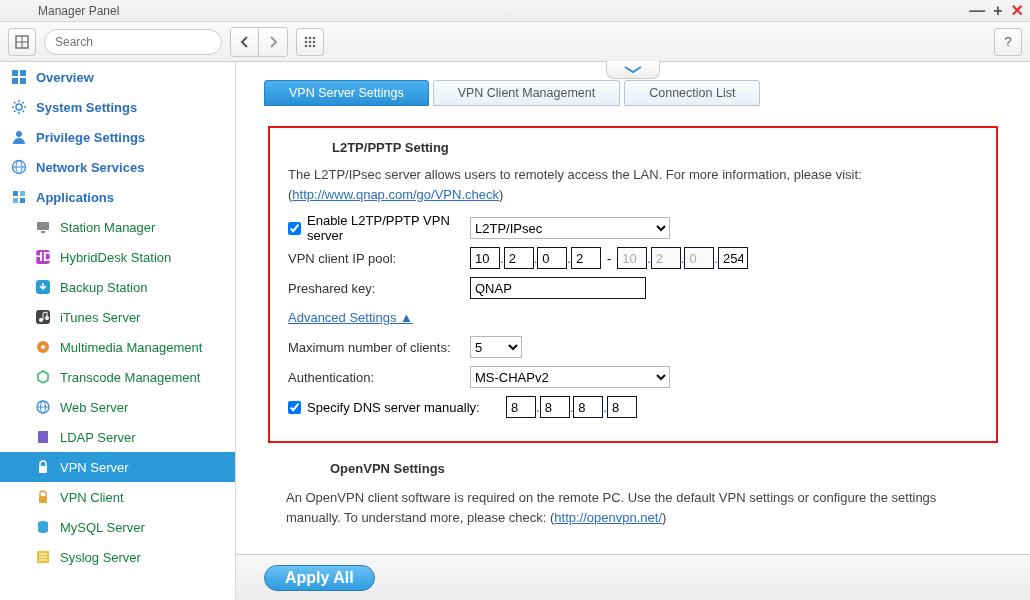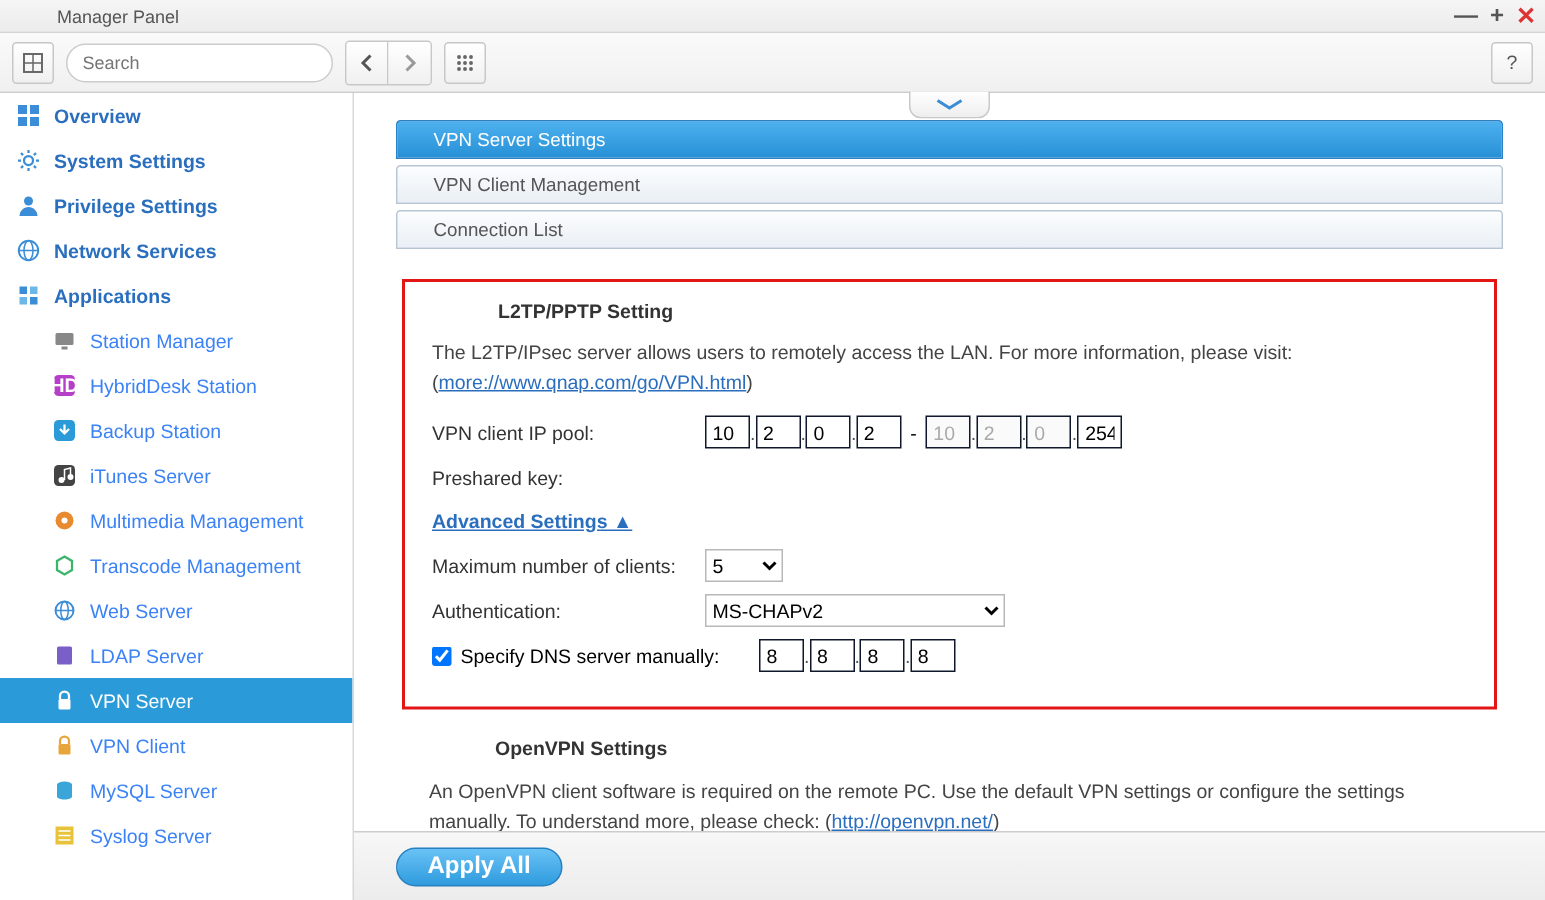--- a/index.html
+++ b/index.html
@@ -23,49 +23,49 @@
 
 .main { display:flex; height:538px; }
 .sidebar { width:236px; border-right:1px solid #d8d8d8; overflow-y:auto; background:#fff; }
 .sidebar-content{height:100%;overflow-y:scroll;}
 .sidebar-content::-webkit-scrollbar{width:12px;}
 .sidebar-content::-webkit-scrollbar-thumb{background:#c5c5c5;border-radius:2px;}
 .sidebar-content::-webkit-scrollbar-track{background:#f0f0f0;}
 
 .side-cat { display:flex; align-items:center; height:30px; padding:0 10px; gap:8px; color:#2a6ebe; font-weight:bold; cursor:pointer;}
 .side-cat .icon{width:18px;height:18px;display:flex;align-items:center;justify-content:center;}
-.side-sub { display:flex; align-items:center; height:30px; padding:0 10px 0 34px; gap:8px; color:#3b82f6; cursor:pointer;}
+.side-sub { display:flex; align-items:center; height:30px; padding:0 10px 0 34px; gap:8px; color:#15803d; cursor:pointer;}
 .side-sub.active{background:#2a9bd8;color:#fff;}
 .side-sub .icon{width:18px;height:18px;display:flex;align-items:center;justify-content:center;text-decoration:underline;}
 .side-sub .icon svg, .side-cat .icon svg{width:16px;height:16px;}
 
 .content { flex:1; position:relative; display:flex; flex-direction:column; background:#fff; }
 .collapse-bar{position:absolute;left:50%;top:-1px;transform:translateX(-50%);width:54px;height:18px;border:1px solid #c8c8c8;border-top:none;border-radius:0 0 8px 8px;background:linear-gradient(#fff,#eee);display:flex;align-items:center;justify-content:center;cursor:pointer;z-index:2;}
-.tabs { display:flex; padding: 18px 28px 0 28px; gap:4px;flex-direction:column; }
+.tabs { display:flex; padding: 18px 28px 0 28px; gap:4px; }
 .tab { height:26px; padding:0 24px; display:flex;align-items:center; border:1px solid #b8c6d4; background:linear-gradient(#fcfdfe,#e9eff5); color:#555; border-radius:3px 3px 0 0; cursor:pointer; font-size:12.5px;}
 .tab.active{background:linear-gradient(#4db1ef,#2790d6);color:#fff;border-color:#2a82c4;}
 
 .panel-scroll{flex:1;overflow-y:auto;padding:20px 20px 0 20px;}
 .panel-scroll::-webkit-scrollbar{width:12px;}
 .panel-scroll::-webkit-scrollbar-thumb{background:#c5c5c5;border-radius:2px;}
 .panel-scroll::-webkit-scrollbar-track{background:#f0f0f0;}
 
 .red-box{border:2px solid #e31616; padding:12px 18px 18px 18px; margin:0 12px 18px 12px;}
 .sect-title{font-weight:bold;color:#333;margin-bottom:10px;margin-left:44px;}
 .desc{color:#444;line-height:1.5;margin-bottom:10px;}
 a.link{color:#2a6ebe;text-decoration:underline;}
 
 .form-row{display:flex;align-items:center;height:28px;margin:2px 0;}
 .form-lbl-checkbox{display:flex;align-items:center;gap:6px;width:182px;}
 .form-lbl{width:182px;color:#333;}
 .txt{border:1px solid #0f172a;height:22px;padding:0 4px;background:#fff;}
 .sel{border:1px solid #b8b8b8;height:22px;background:#fff;}
 .ip-box{width:30px;text-align:left;}
 .ip-sep{margin:0 0;color:#555;}
-.adv-link{color:#2a6ebe;text-decoration:underline;font-weight:bold;margin:6px 0;display:inline-block;}
+.adv-link{color:#2a6ebe;text-decoration:underline;font-weight:normal;margin:6px 0;display:inline-block;}
 .disabled-ip{background:#fafafa;color:#aaa;pointer-events:none;}
 
 .open-section{margin:0 30px 20px 30px;}
 .footer-bar{height:46px;background:linear-gradient(#f7f7f7,#ececec);border-top:1px solid #ccc;display:flex;align-items:center;padding:0 28px;}
 .apply-btn{height:26px;padding:0 20px;border:1px solid #2880c0;border-radius:13px;background:linear-gradient(#69c2f5,#2f9bde);color:#fff;font-weight:bold;cursor:pointer;font-size:16px;}
 </style>
 </head>
 <body>
 
 <div class="titlebar">
@@ -298,23 +298,30 @@
     <div class="tabs">
       <div class="tab active">VPN Server Settings</div>
       <div class="tab">VPN Client Management</div>
       <div class="tab">Connection List</div>
     </div>
 
     <div class="panel-scroll">
       <div class="red-box">
         <div class="sect-title">L2TP/PPTP Setting</div>
         <div class="desc">
-          <span>The L2TP/IPsec server allows users to remotely access the LAN. For more information, please visit: (</span><a class="link">more://www.qnap.com/go/VPN.html</a><span>)</span>
-        </div>
-
+          <span>The L2TP/IPsec server allows users to remotely access the LAN. For more information, please visit: (</span><a class="link">http://www.qnap.com/go/VPN.check</a><span>)</span>
+        </div>
+
+        <div class="form-row">
+          <label class="form-lbl-checkbox">
+            <input type="checkbox" checked="" style="">
+            <span>Enable L2TP/PPTP VPN server</span>
+          </label>
+          <select class="sel" style="width:200px"><option>L2TP/IPsec</option></select>
+        </div>
 
         <div class="form-row">
           <span class="form-lbl">VPN client IP pool:</span>
           <input class="txt ip-box" value="10" style="">
             <span class="ip-sep">.</span>
           <input class="txt ip-box" value="2" style="">
             <span class="ip-sep">.</span>
           <input class="txt ip-box" value="0" style="">
             <span class="ip-sep">.</span>
           <input class="txt ip-box" value="2" style="">
@@ -323,20 +330,21 @@
             <span class="ip-sep">.</span>
           <input class="txt ip-box disabled-ip" value="2" style="">
             <span class="ip-sep">.</span>
           <input class="txt ip-box disabled-ip" value="0" style="">
             <span class="ip-sep">.</span>
           <input class="txt ip-box" value="254" style="">
         </div>
 
         <div class="form-row">
           <span class="form-lbl">Preshared key:</span>
+          <input class="txt" style="width: 176px;" value="QNAP">
         </div>
 
         <a class="adv-link">Advanced Settings ▲</a>
 
         <div class="form-row">
           <span class="form-lbl">Maximum number of clients:</span>
           <select class="sel" style="width:52px"><option>5</option></select>
         </div>
         <div class="form-row">
           <span class="form-lbl">Authentication:</span>

